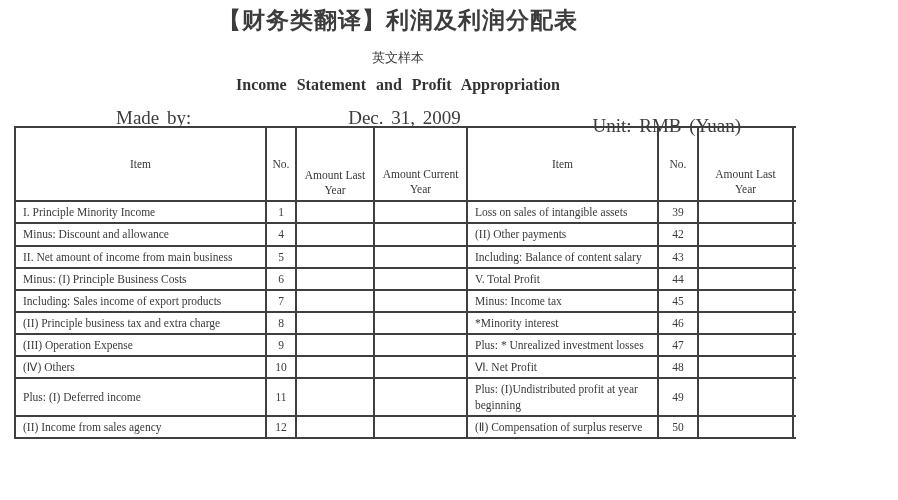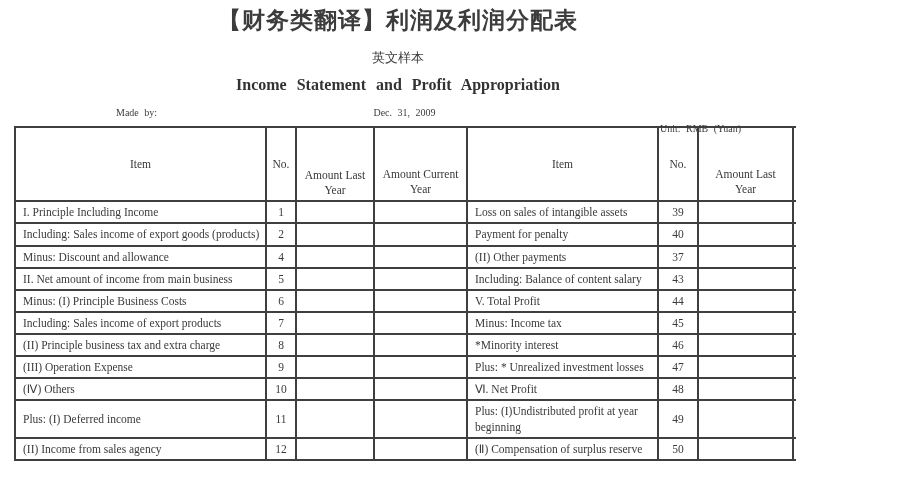--- a/index.html
+++ b/index.html
@@ -35,27 +35,27 @@
     font-size: 16px;
     font-weight: bold;
     color: #333333;
     word-spacing: 6px;
   }
 
   .meta {
     position: relative;
     margin-top: 13px;
     height: 17px;
-    font-size: 10px;
+    font-size: 19px;
     color: #3c3c3c;
     word-spacing: 3px;
   }
   .meta .made-by { position: absolute; left: 116px; top: 0; }
   .meta .date    { position: absolute; left: 0; right: 0; top: 0; text-align: center; padding-left: 13px; }
-  .meta .unit    { position: absolute; right: 55px; top: 16px; }
+  .meta .unit    { position: absolute; right: 55px; top: 8px; }
 
   table.stmt {
     border-collapse: collapse;
     table-layout: fixed;
     width: 870px;
     margin: 2px 0 0 14px;
   }
   .stmt th, .stmt td {
     border: 2px solid #3f3f3f;
     overflow: hidden;
@@ -118,46 +118,36 @@
         <th class="top-align"><span class="hl w-last">Amount Last Year</span></th>
         <th><span class="hl w-curr">Amount Current Year</span></th>
         <th>Item</th>
         <th>No.</th>
         <th><span class="hl w-last">Amount Last Year</span></th>
         <th><span class="hl w-curr">Amount Current Year</span></th>
       </tr>
     </thead>
     <tbody>
       <tr>
-        <td class="it">I. Principle Including Income</td>
+        <td class="it">I. Principle Minority Income</td>
         <td class="no">1</td>
         <td class="am"></td>
         <td class="am"></td>
         <td class="it">Loss on sales of intangible assets</td>
         <td class="no">39</td>
         <td class="am"></td>
         <td class="am"></td>
       </tr>
       <tr>
-        <td class="it">Including: Sales income of export goods (products)</td>
-        <td class="no">2</td>
-        <td class="am"></td>
-        <td class="am"></td>
-        <td class="it">Payment for penalty</td>
-        <td class="no">40</td>
-        <td class="am"></td>
-        <td class="am"></td>
-      </tr>
-      <tr>
         <td class="it">Minus: Discount and allowance</td>
         <td class="no">4</td>
         <td class="am"></td>
         <td class="am"></td>
         <td class="it">(II) Other payments</td>
-        <td class="no">37</td>
+        <td class="no">42</td>
         <td class="am"></td>
         <td class="am"></td>
       </tr>
       <tr>
         <td class="it">II. Net amount of income from main business</td>
         <td class="no">5</td>
         <td class="am"></td>
         <td class="am"></td>
         <td class="it">Including: Balance of content salary</td>
         <td class="no">43</td>

